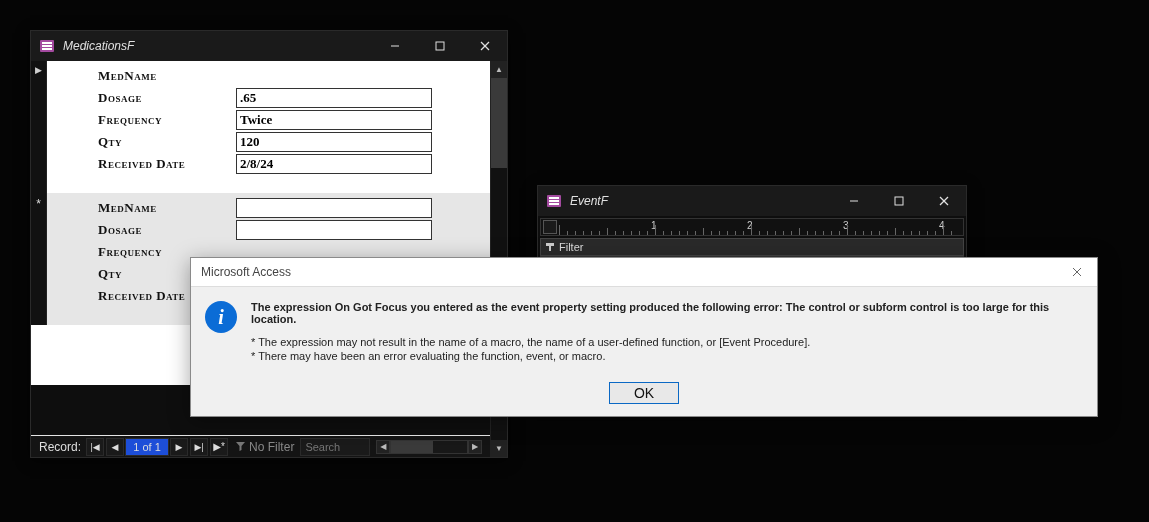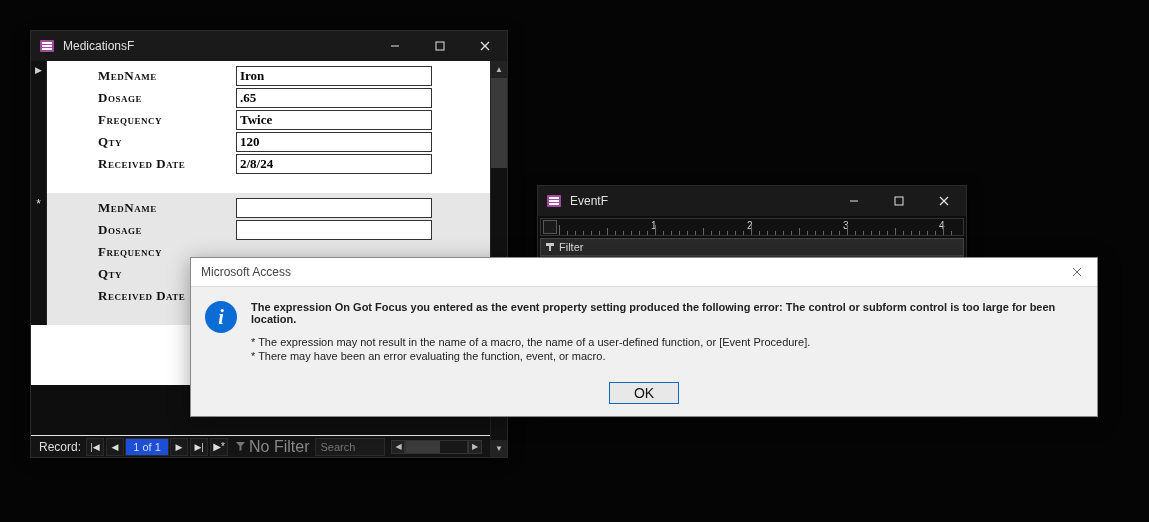--- a/index.html
+++ b/index.html
@@ -28,21 +28,21 @@
       align-items: center;
       color: #e0e0e0;
       font-size: 12px;
       user-select: none;
     }
     .titlebar .app-icon {
       width: 16px; height: 16px;
       margin: 0 8px;
       display: inline-flex;
     }
-    .titlebar .title { flex: 1; }
+    .titlebar .title { flex: 1; font-style: italic; }
     .winbtns { display: flex; }
     .winbtn {
       width: 45px; height: 30px;
       display: flex; align-items: center; justify-content: center;
       color: #e0e0e0;
     }
     .form-body {
       flex: 1;
       background: #0e0e0e;
       display: flex;
@@ -144,21 +144,21 @@
       width: 18px; height: 18px;
       display: flex; align-items:center; justify-content:center;
       color: #ddd; font-size: 9px;
       border: 1px solid #2a2a2a; margin: 0 1px; background:#1a1a1a;
     }
     .recpos {
       min-width: 44px; height:18px; border:1px solid #2a2a2a; background:#1d4ed8;
       color:#ddd; font-size:11px; text-align:center; line-height:17px; padding: 0 4px;
     }
     .filtericon {
-      display:flex; align-items:center; gap:3px; margin: 0 6px; color:#888; font-size:16px;
+      display:flex; align-items:center; gap:3px; margin: 0 6px; color:#888; font-size:12px;
     }
     .searchbox {
       height:18px; width:70px; border:1px solid #2a2a2a; background:#1a1a1a; color:#777;
       font-size:11px; padding:0 4px;
     }
     .hscroll {
       flex:1; height:10px; margin:0 4px 0 6px; position:relative; display:flex; align-items:center;
     }
     .hscroll .hbtn { width:14px;height:14px;background:#222;color:#bbb;font-size:8px;display:flex;align-items:center;justify-content:center;border:1px solid #333;}
     .hscroll .htrack { flex:1;height:14px;background:#181818;border:1px solid #333;position:relative;}
@@ -249,21 +249,20 @@
   </div>
   <div class="form-body">
     <div class="form-inner">
       <div class="records-area">
 
         <div class="record-row">
           <div class="rec-selector">▶</div>
           <div class="rec-detail">
             <div class="fieldline">
               <span class="flabel">MedName</span>
-              <input class="fval" value="Iron" style="">
             </div>
             <div class="fieldline">
               <span class="flabel">Dosage</span>
               <input class="fval" value=".65" style="">
             </div>
             <div class="fieldline">
               <span class="flabel">Frequency</span>
               <input class="fval" value="Twice" style="">
             </div>
             <div class="fieldline">
@@ -449,21 +448,21 @@
     <div class="dlg-close">
       <svg width="10" height="10">
           <line x1="1" y1="1" x2="9" y2="9" stroke="#666" stroke-width="1"></line>
           <line x1="9" y1="1" x2="1" y2="9" stroke="#666" stroke-width="1"></line>
         </svg>
     </div>
   </div>
   <div class="dlg-body">
     <div class="info-icon">i</div>
     <div class="dlg-text">
-      <div class="dlg-main">The expression On Got Focus you entered as the event property setting produced the following error: The control or subform control is too large for been location.</div>
+      <div class="dlg-main">The expression On Got Focus you entered as the event property setting produced the following error: The control or subform control is too large for this location.</div>
       <div class="dlg-bullet">* The expression may not result in the name of a macro, the name of a user-defined function, or [Event Procedure].</div>
       <div class="dlg-bullet">* There may have been an error evaluating the function, event, or macro.</div>
     </div>
   </div>
   <div class="dlg-btnrow">
     <div class="dlg-btn">OK</div>
   </div>
 </div>
 
 </body></html>

